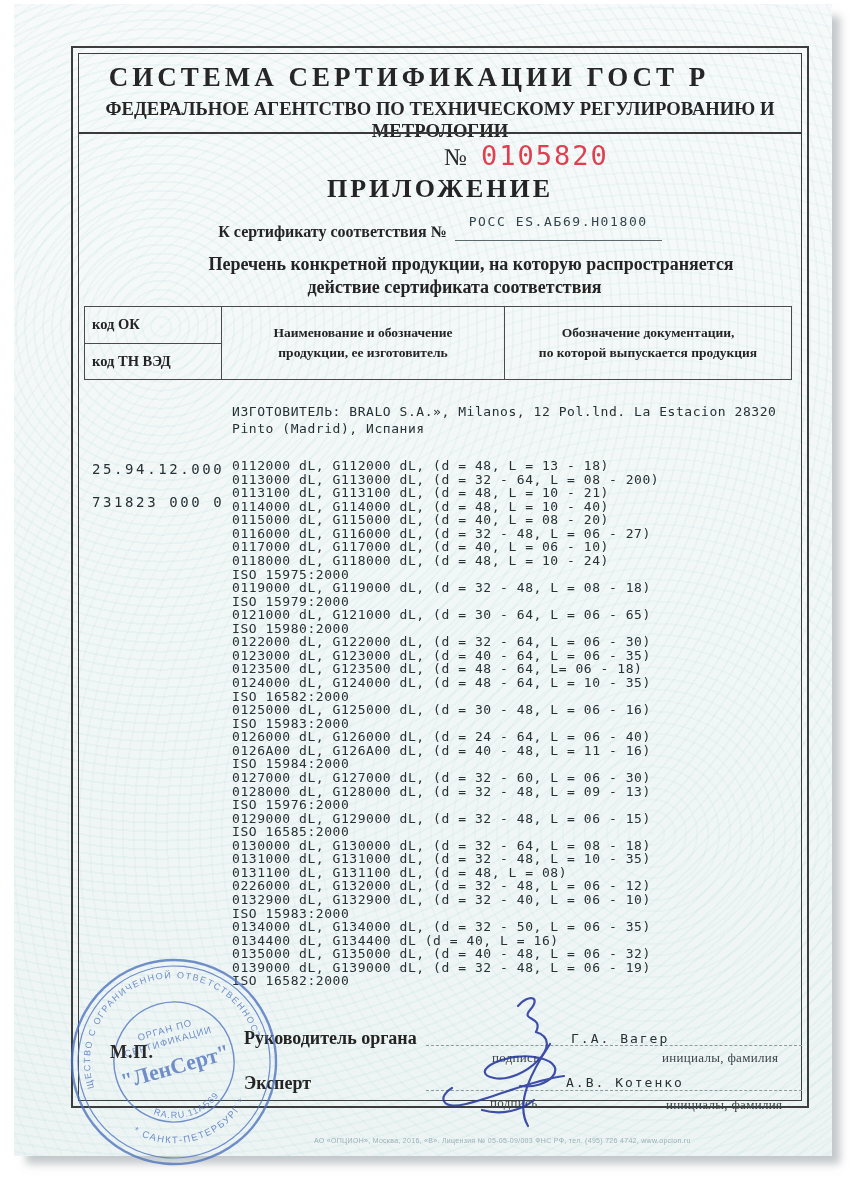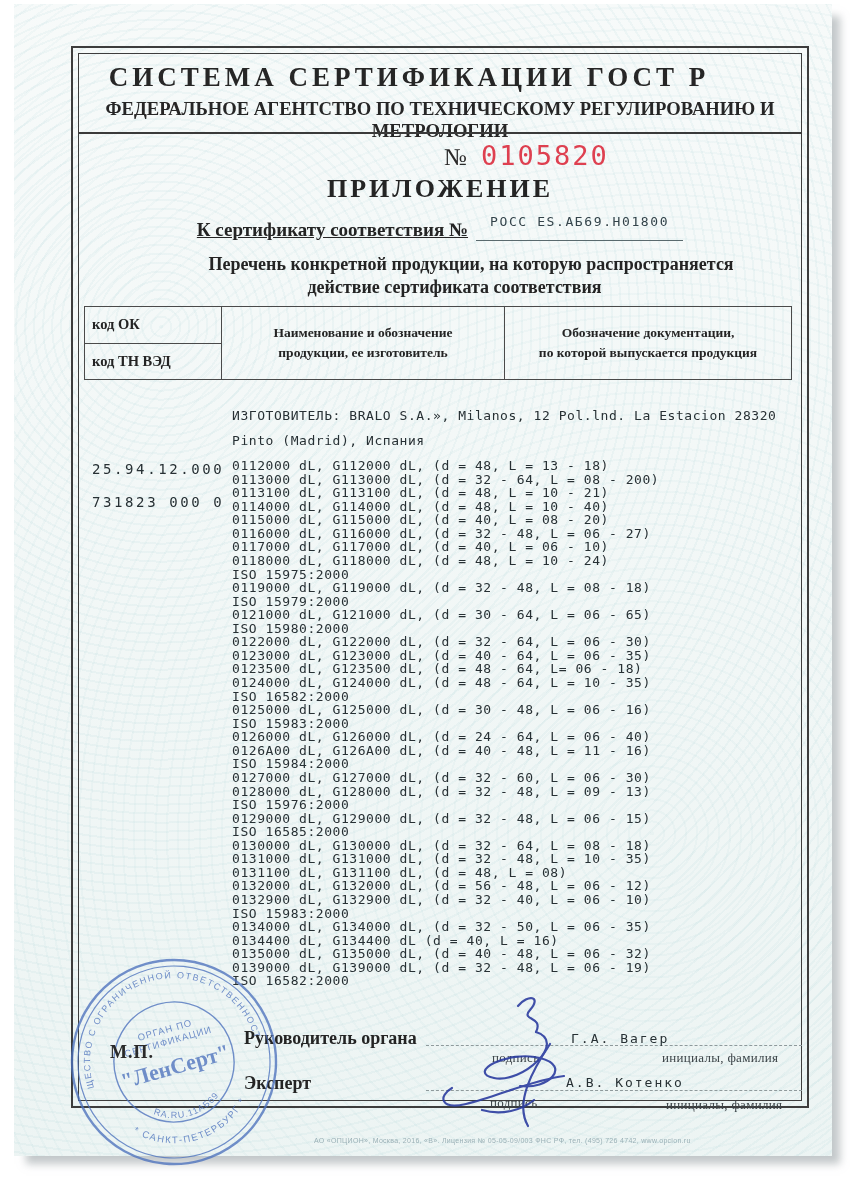--- a/index.html
+++ b/index.html
@@ -43,21 +43,21 @@
   .number-row { left:430px; top:136px; width:360px; text-align:left; white-space:nowrap; }
   .number-sign { font-size:24px; color:#2a2a2a; font-weight:normal; margin-right:14px; }
   .number-value { font-size:27px; letter-spacing:2px; color:#de4050; font-family:"DejaVu Sans Mono", monospace; }
 
   .appendix-title {
     left:57px; top:170px; width:738px; text-align:center;
     font-size:26px; letter-spacing:3px; font-weight:bold; color:#242424;
   }
 
   .cert-line { left:57px; top:214px; width:738px; text-align:center; white-space:nowrap; }
-  .cert-label { font-size:19px; font-weight:bold; color:#242424;text-decoration:underline; }
+  .cert-label { font-size:16px; font-weight:bold; color:#242424; }
   .cert-value-wrap {
     display:inline-block; vertical-align:bottom; margin-left:8px;
     border-bottom:1px solid #5a6a6e; padding:0 14px 4px 14px;
   }
   .cert-value { font-size:13px; letter-spacing:1.6px; color:#33434a; position:relative; top:-6px; }
 
   .list-heading1 { left:57px; top:250px; width:800px; text-align:center; font-size:18px; font-weight:bold; color:#242424; }
   .list-heading2 { left:57px; top:273px; width:738px; text-align:center; font-size:18px; font-weight:bold; color:#242424;padding-left:29px; }
 
   .prod-table {
@@ -66,21 +66,21 @@
   }
   .pt-col1 { width:137px; border-right:1px solid #4a4a4a; display:flex; flex-direction:column; }
   .pt-col1 .cell { flex:1; display:flex; align-items:center; padding-left:7px; font-size:14.5px; font-weight:bold; color:#242424; }
   .pt-col1 .cell.top { border-bottom:1px solid #4a4a4a; }
   .pt-col2 { width:283px; border-right:1px solid #4a4a4a; display:flex; flex-direction:column; justify-content:center; text-align:center; }
   .pt-col3 { flex:1; display:flex; flex-direction:column; justify-content:center; text-align:center; }
   .pt-head-line { font-size:13.5px; font-weight:bold; color:#242424; line-height:20px; }
 
   .manufacturer {
     left:218px; top:399px; width:570px;
-    font-size:13px; letter-spacing:0.55px; line-height:25px; color:#273034; white-space:pre;
+    font-size:13px; letter-spacing:0.55px; line-height:17px; color:#273034; white-space:pre;
   }
 
   .code-ok    { left:78px; top:457px; font-size:14px; letter-spacing:2.6px; color:#273034; }
   .code-tnved { left:78px; top:490px; font-size:14px; letter-spacing:2.6px; color:#273034; }
 
   .product-list { left:218px; top:455px; width:580px; }
   .product-list .pline {
     font-family:"DejaVu Sans Mono", monospace;
     font-size:13px; letter-spacing:0.55px; line-height:13.57px;
     color:#273034; white-space:pre;
@@ -180,21 +180,21 @@
       <div class="pline">0126A00 dL, G126A00 dL, (d = 40 - 48, L = 11 - 16)</div>
       <div class="pline">ISO 15984:2000</div>
       <div class="pline">0127000 dL, G127000 dL, (d = 32 - 60, L = 06 - 30)</div>
       <div class="pline">0128000 dL, G128000 dL, (d = 32 - 48, L = 09 - 13)</div>
       <div class="pline">ISO 15976:2000</div>
       <div class="pline">0129000 dL, G129000 dL, (d = 32 - 48, L = 06 - 15)</div>
       <div class="pline">ISO 16585:2000</div>
       <div class="pline">0130000 dL, G130000 dL, (d = 32 - 64, L = 08 - 18)</div>
       <div class="pline">0131000 dL, G131000 dL, (d = 32 - 48, L = 10 - 35)</div>
       <div class="pline">0131100 dL, G131100 dL, (d = 48, L = 08)</div>
-      <div class="pline">0132000 dL, G132000 dL, (d = 56 - 48, L = 06 - 12)</div>
+      <div class="pline">0226000 dL, G132000 dL, (d = 32 - 48, L = 06 - 12)</div>
       <div class="pline">0132900 dL, G132900 dL, (d = 32 - 40, L = 06 - 10)</div>
       <div class="pline">ISO 15983:2000</div>
       <div class="pline">0134000 dL, G134000 dL, (d = 32 - 50, L = 06 - 35)</div>
       <div class="pline">0134400 dL, G134400 dL (d = 40, L = 16)</div>
       <div class="pline">0135000 dL, G135000 dL, (d = 40 - 48, L = 06 - 32)</div>
       <div class="pline">0139000 dL, G139000 dL, (d = 32 - 48, L = 06 - 19)</div>
       <div class="pline">ISO 16582:2000</div>
     </div>
 
   <div class="abs sig-label1 serif-b">Руководитель органа</div>

